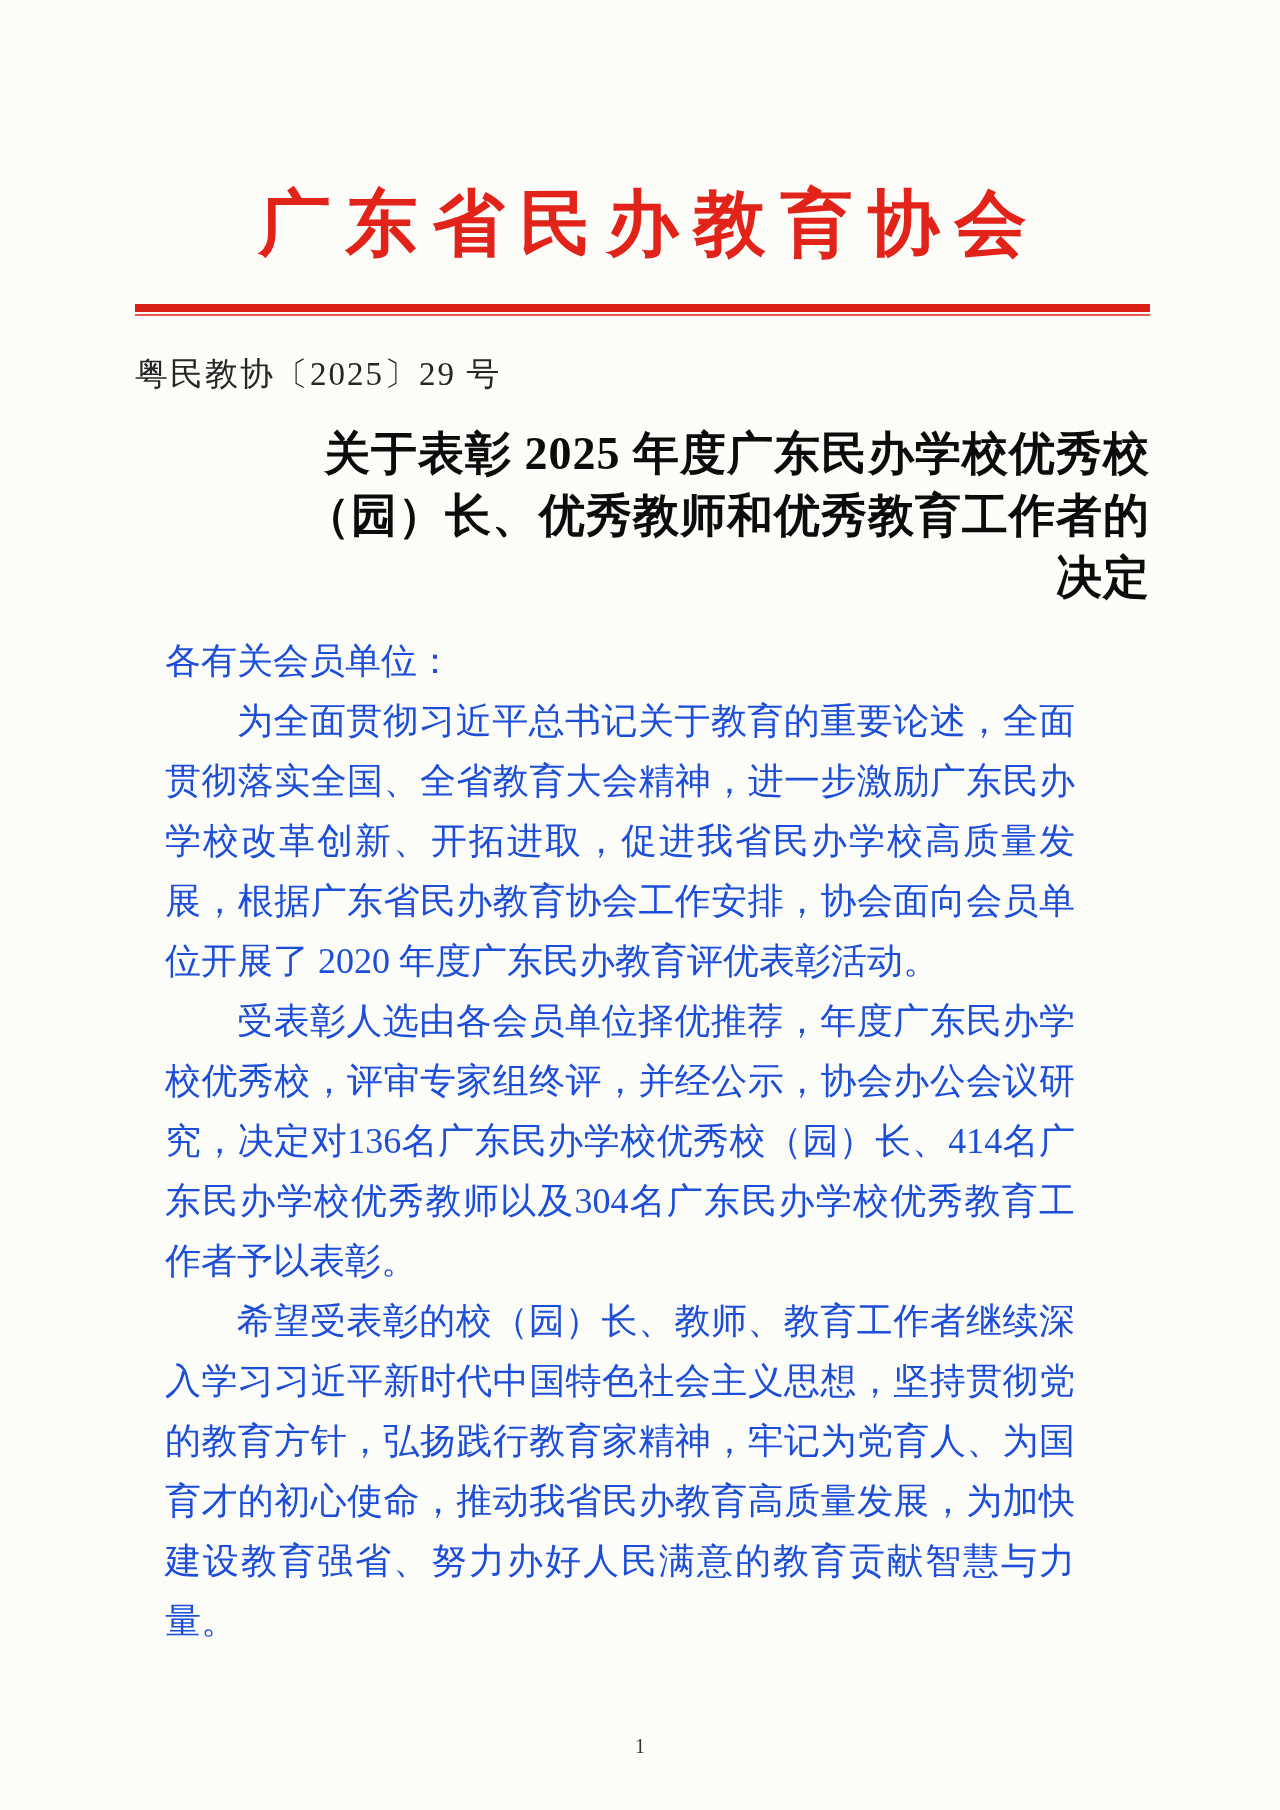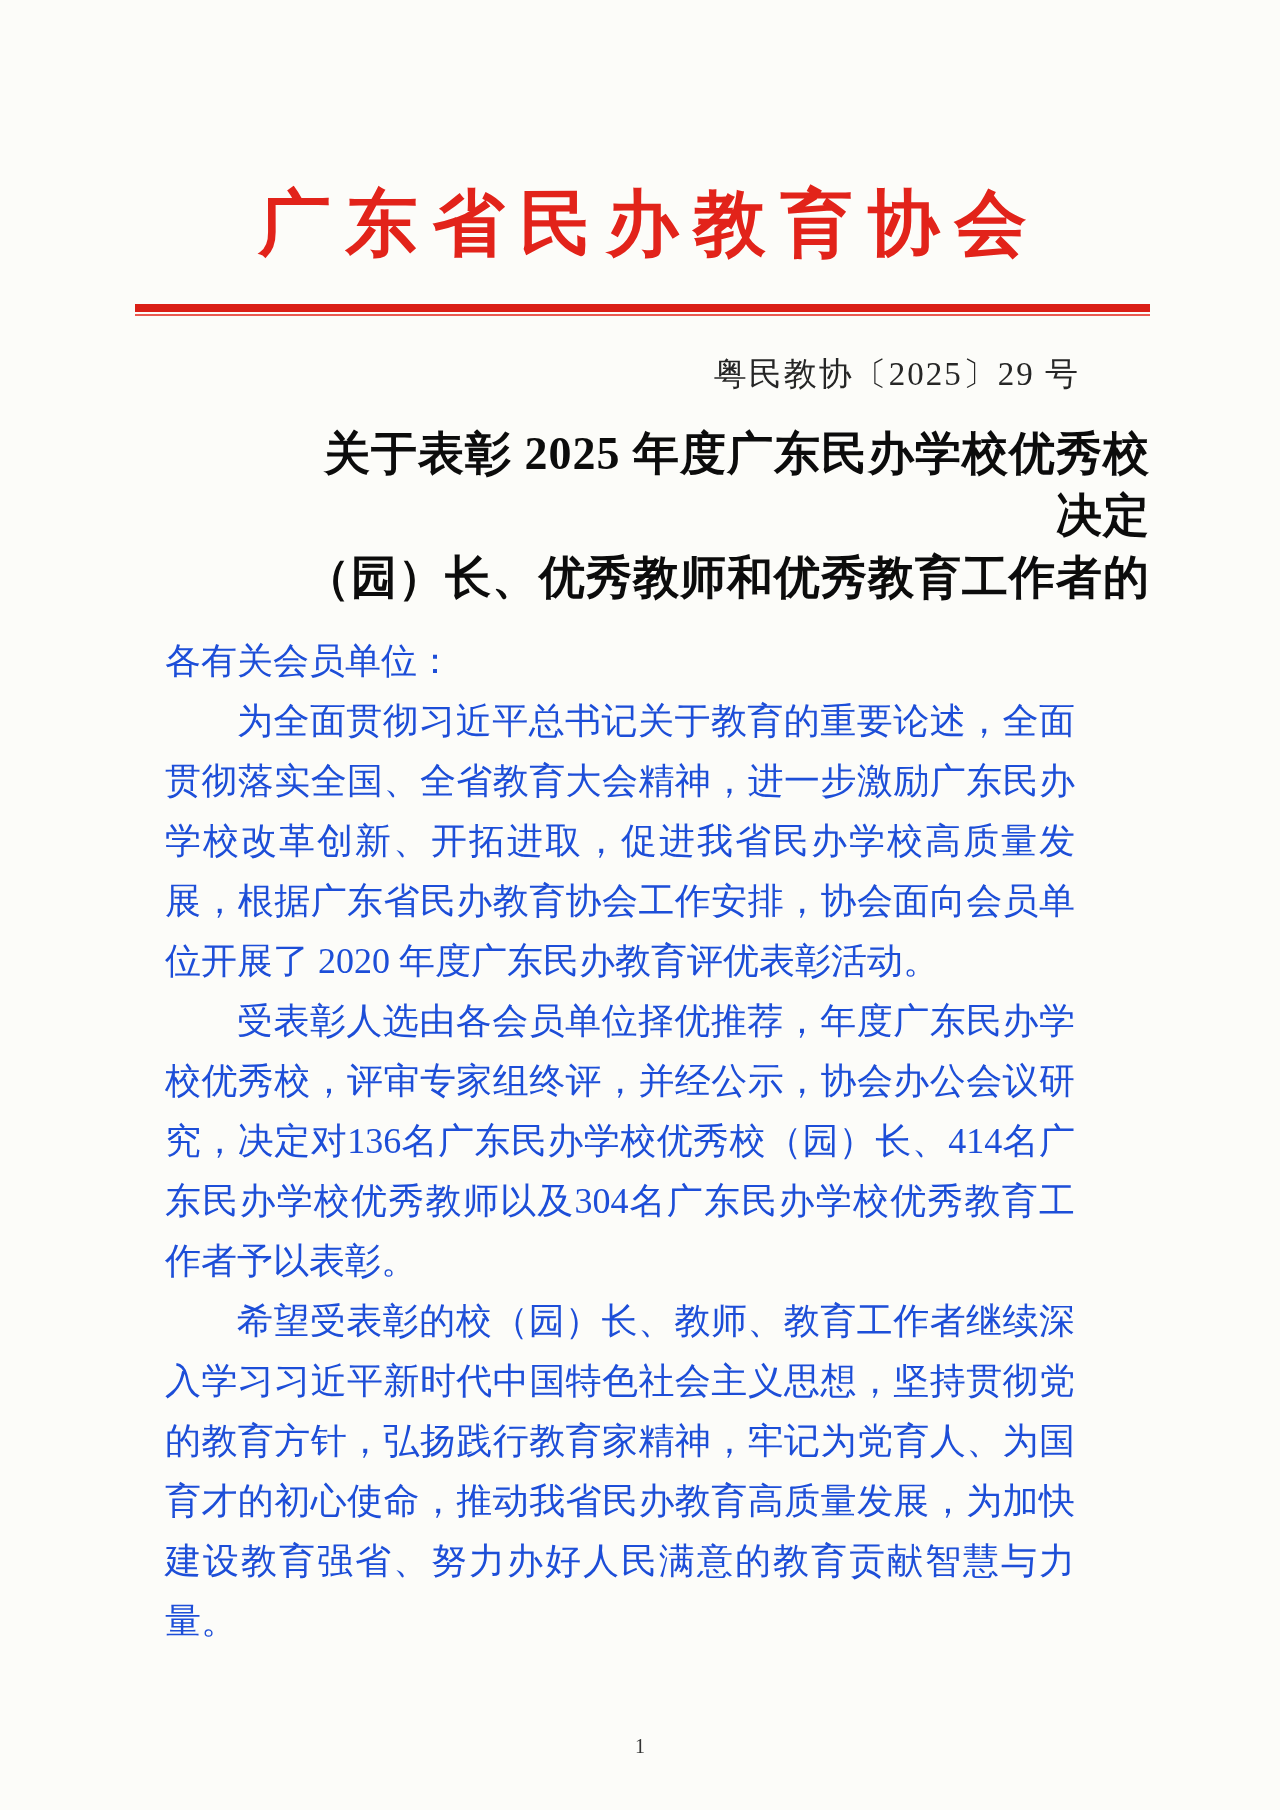--- a/index.html
+++ b/index.html
@@ -29,21 +29,20 @@
     font-weight: bold;
     letter-spacing: 15px;
     text-indent: 15px; 
     white-space: nowrap;
   }
   .red-rule { margin-top: 32px; }
   .red-rule .thick { height: 8px; background: #da1f16; }
   .red-rule .thin  { height: 2px; background: #ea5a50; margin-top: 2px; }
   .doc-number {
     margin-top: 36px;
-    text-align: right;
     padding-right: 70px;
     font-size: 33px;
     letter-spacing: 2px;
     color: #262626;
   }
   .title-block {
     margin-top: 26px;
     text-align: right;
     font-weight: bold;
     font-size: 46px;
@@ -81,22 +80,22 @@
 
   <div class="red-rule">
     <div class="thick"></div>
     <div class="thin"></div>
   </div>
 
   <div class="doc-number">粤民教协〔2025〕29 号</div>
 
   <div class="title-block">
     <div>关于表彰 2025 年度广东民办学校优秀校</div>
+    <div>（园）长、优秀教师和优秀教育工作者的</div>
     <div>决定</div>
-    <div>（园）长、优秀教师和优秀教育工作者的</div>
   </div>
 
   <div class="body-text">
     <p class="salutation">各有关会员单位：</p>
     <p>为全面贯彻习近平总书记关于教育的重要论述，全面贯彻落实全国、全省教育大会精神，进一步激励广东民办学校改革创新、开拓进取，促进我省民办学校高质量发展，根据广东省民办教育协会工作安排，协会面向会员单位开展了 2020 年度广东民办教育评优表彰活动。</p>
     <p>受表彰人选由各会员单位择优推荐，年度广东民办学校优秀校，评审专家组终评，并经公示，协会办公会议研究，决定对136名广东民办学校优秀校（园）长、414名广东民办学校优秀教师以及304名广东民办学校优秀教育工作者予以表彰。</p>
     <p>希望受表彰的校（园）长、教师、教育工作者继续深入学习习近平新时代中国特色社会主义思想，坚持贯彻党的教育方针，弘扬践行教育家精神，牢记为党育人、为国育才的初心使命，推动我省民办教育高质量发展，为加快建设教育强省、努力办好人民满意的教育贡献智慧与力量。</p>
   </div>
 
 </div>

